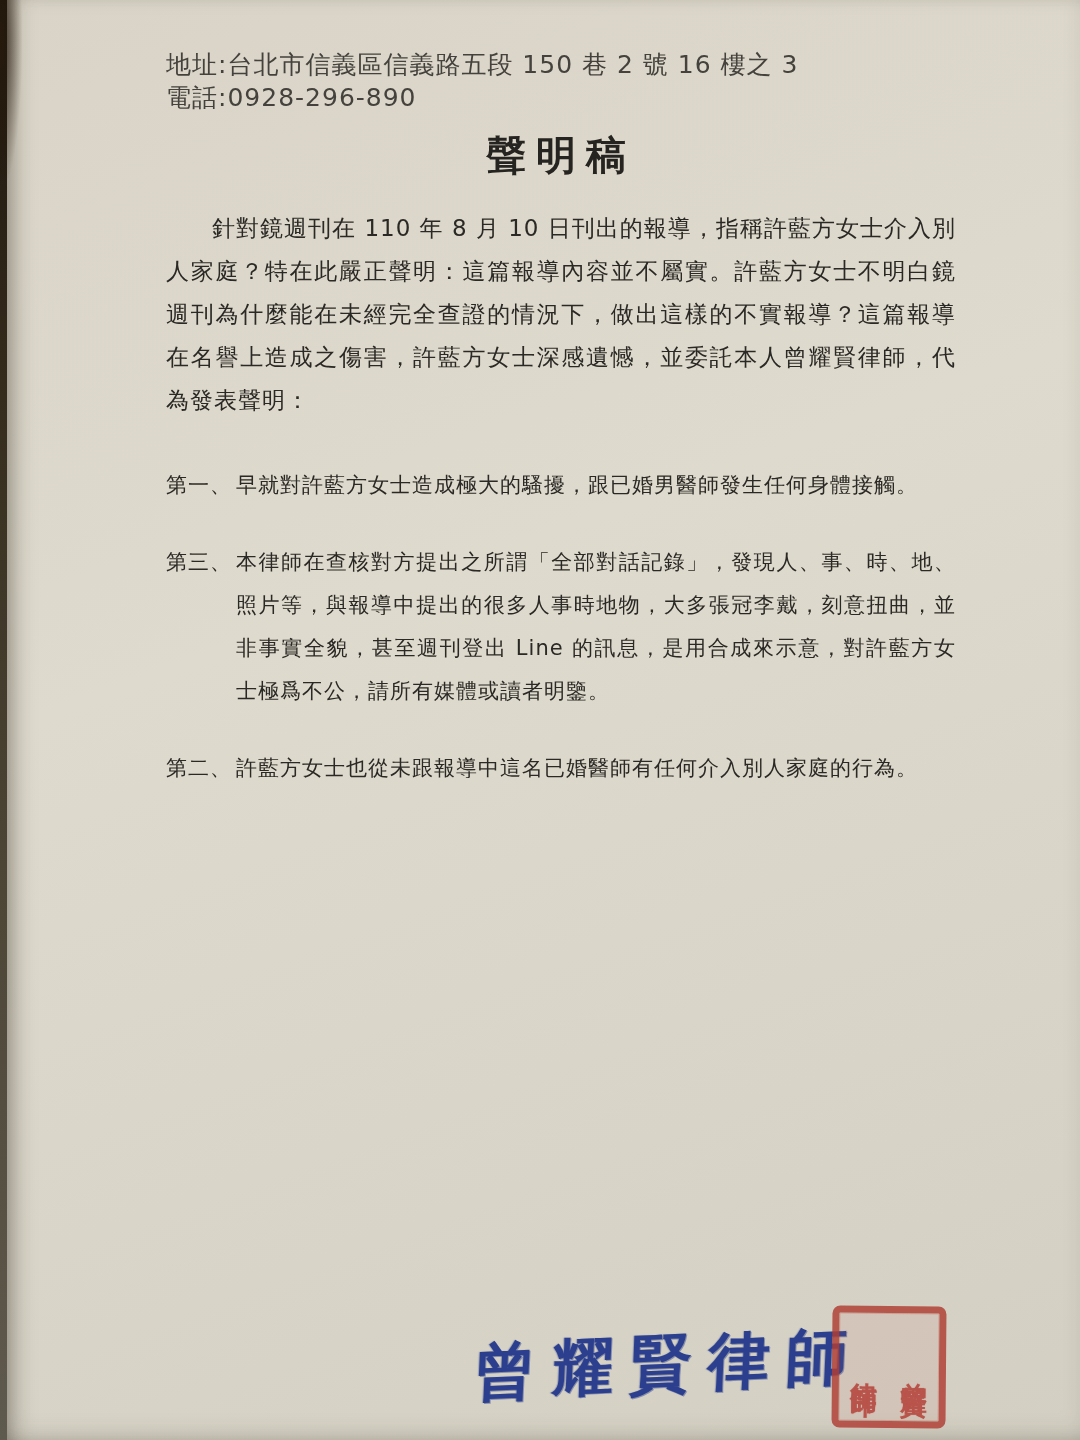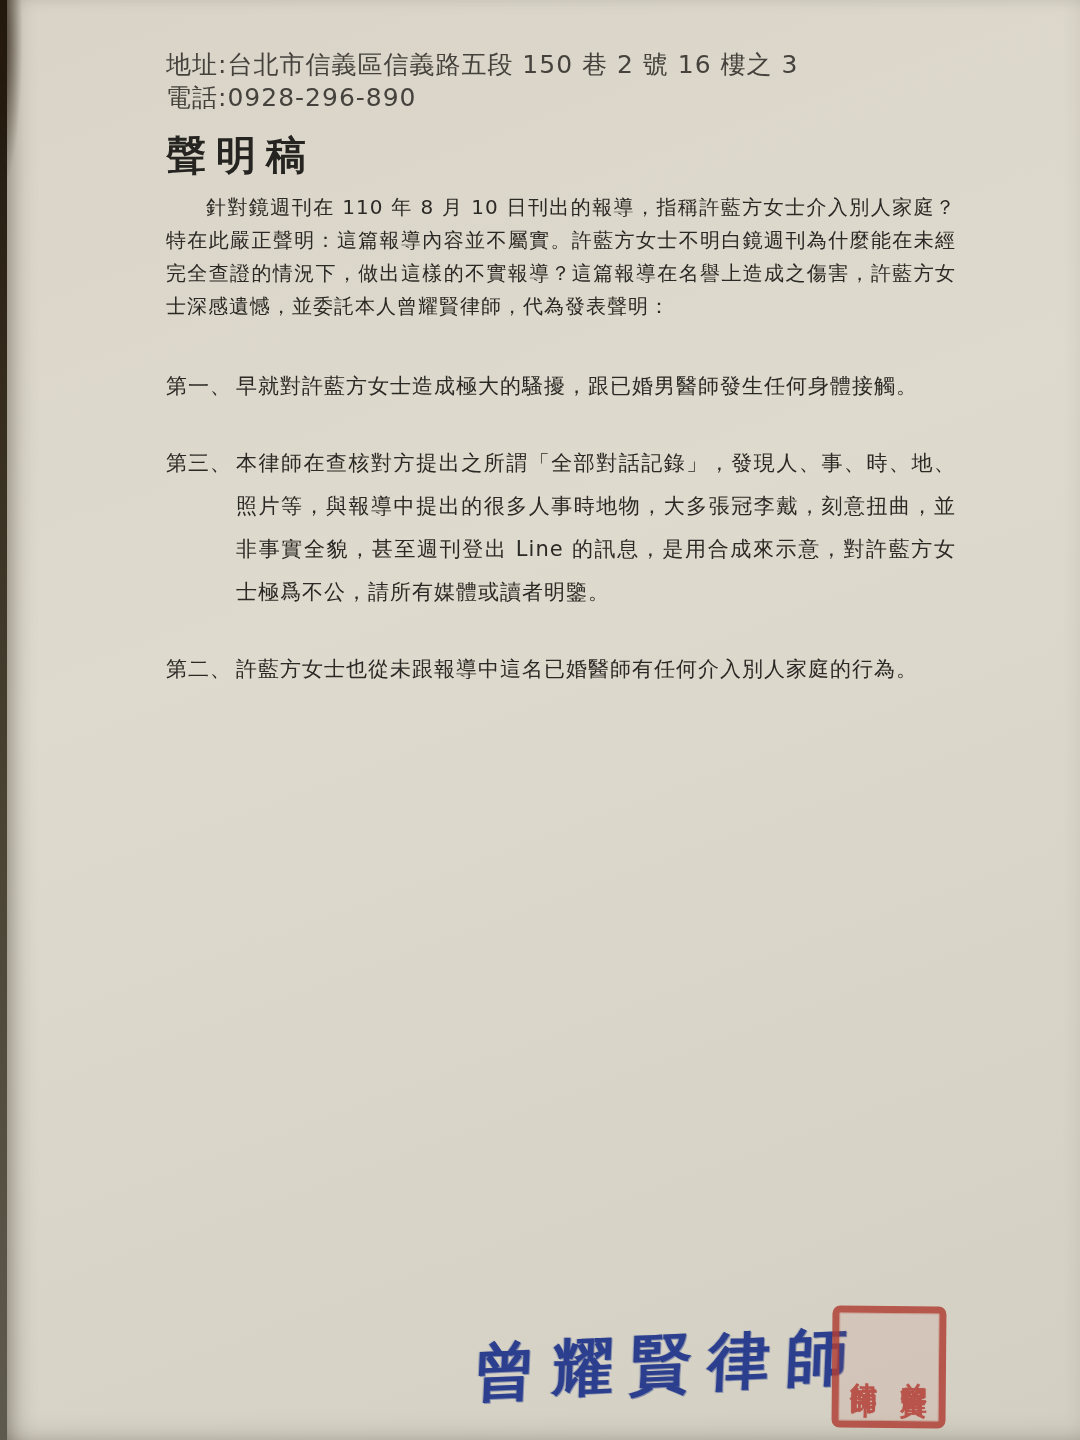--- a/index.html
+++ b/index.html
@@ -36,31 +36,31 @@
     left: 0; top: 0; bottom: 0;
     width: 7px;
     background: linear-gradient(180deg, #1d150c 0%, #332a1c 25%, #4c4536 60%, #5f5a4e 100%);
   }
 
   .header { color: #45423d; font-size: 25px; line-height: 33px; letter-spacing: 1px; }
   .header .line { white-space: nowrap; }
 
   .doc-title {
     margin: 14px 0 4px;
-    text-align: left;
+    text-align: center;
     font-size: 40px;
     font-weight: bold;
     letter-spacing: 10px;
     color: #262420;
   }
 
   .intro {
-    margin: 8px 0 0;
-    font-size: 20px;
-    line-height: 33px;
+    margin: 24px 0 0;
+    font-size: 23px;
+    line-height: 43px;
     color: #2b2925;
     text-indent: 2em;
     text-align: justify;
     letter-spacing: 1px;
   }
 
   .items { margin-top: 42px; }
 
   .item {
     display: flex;

